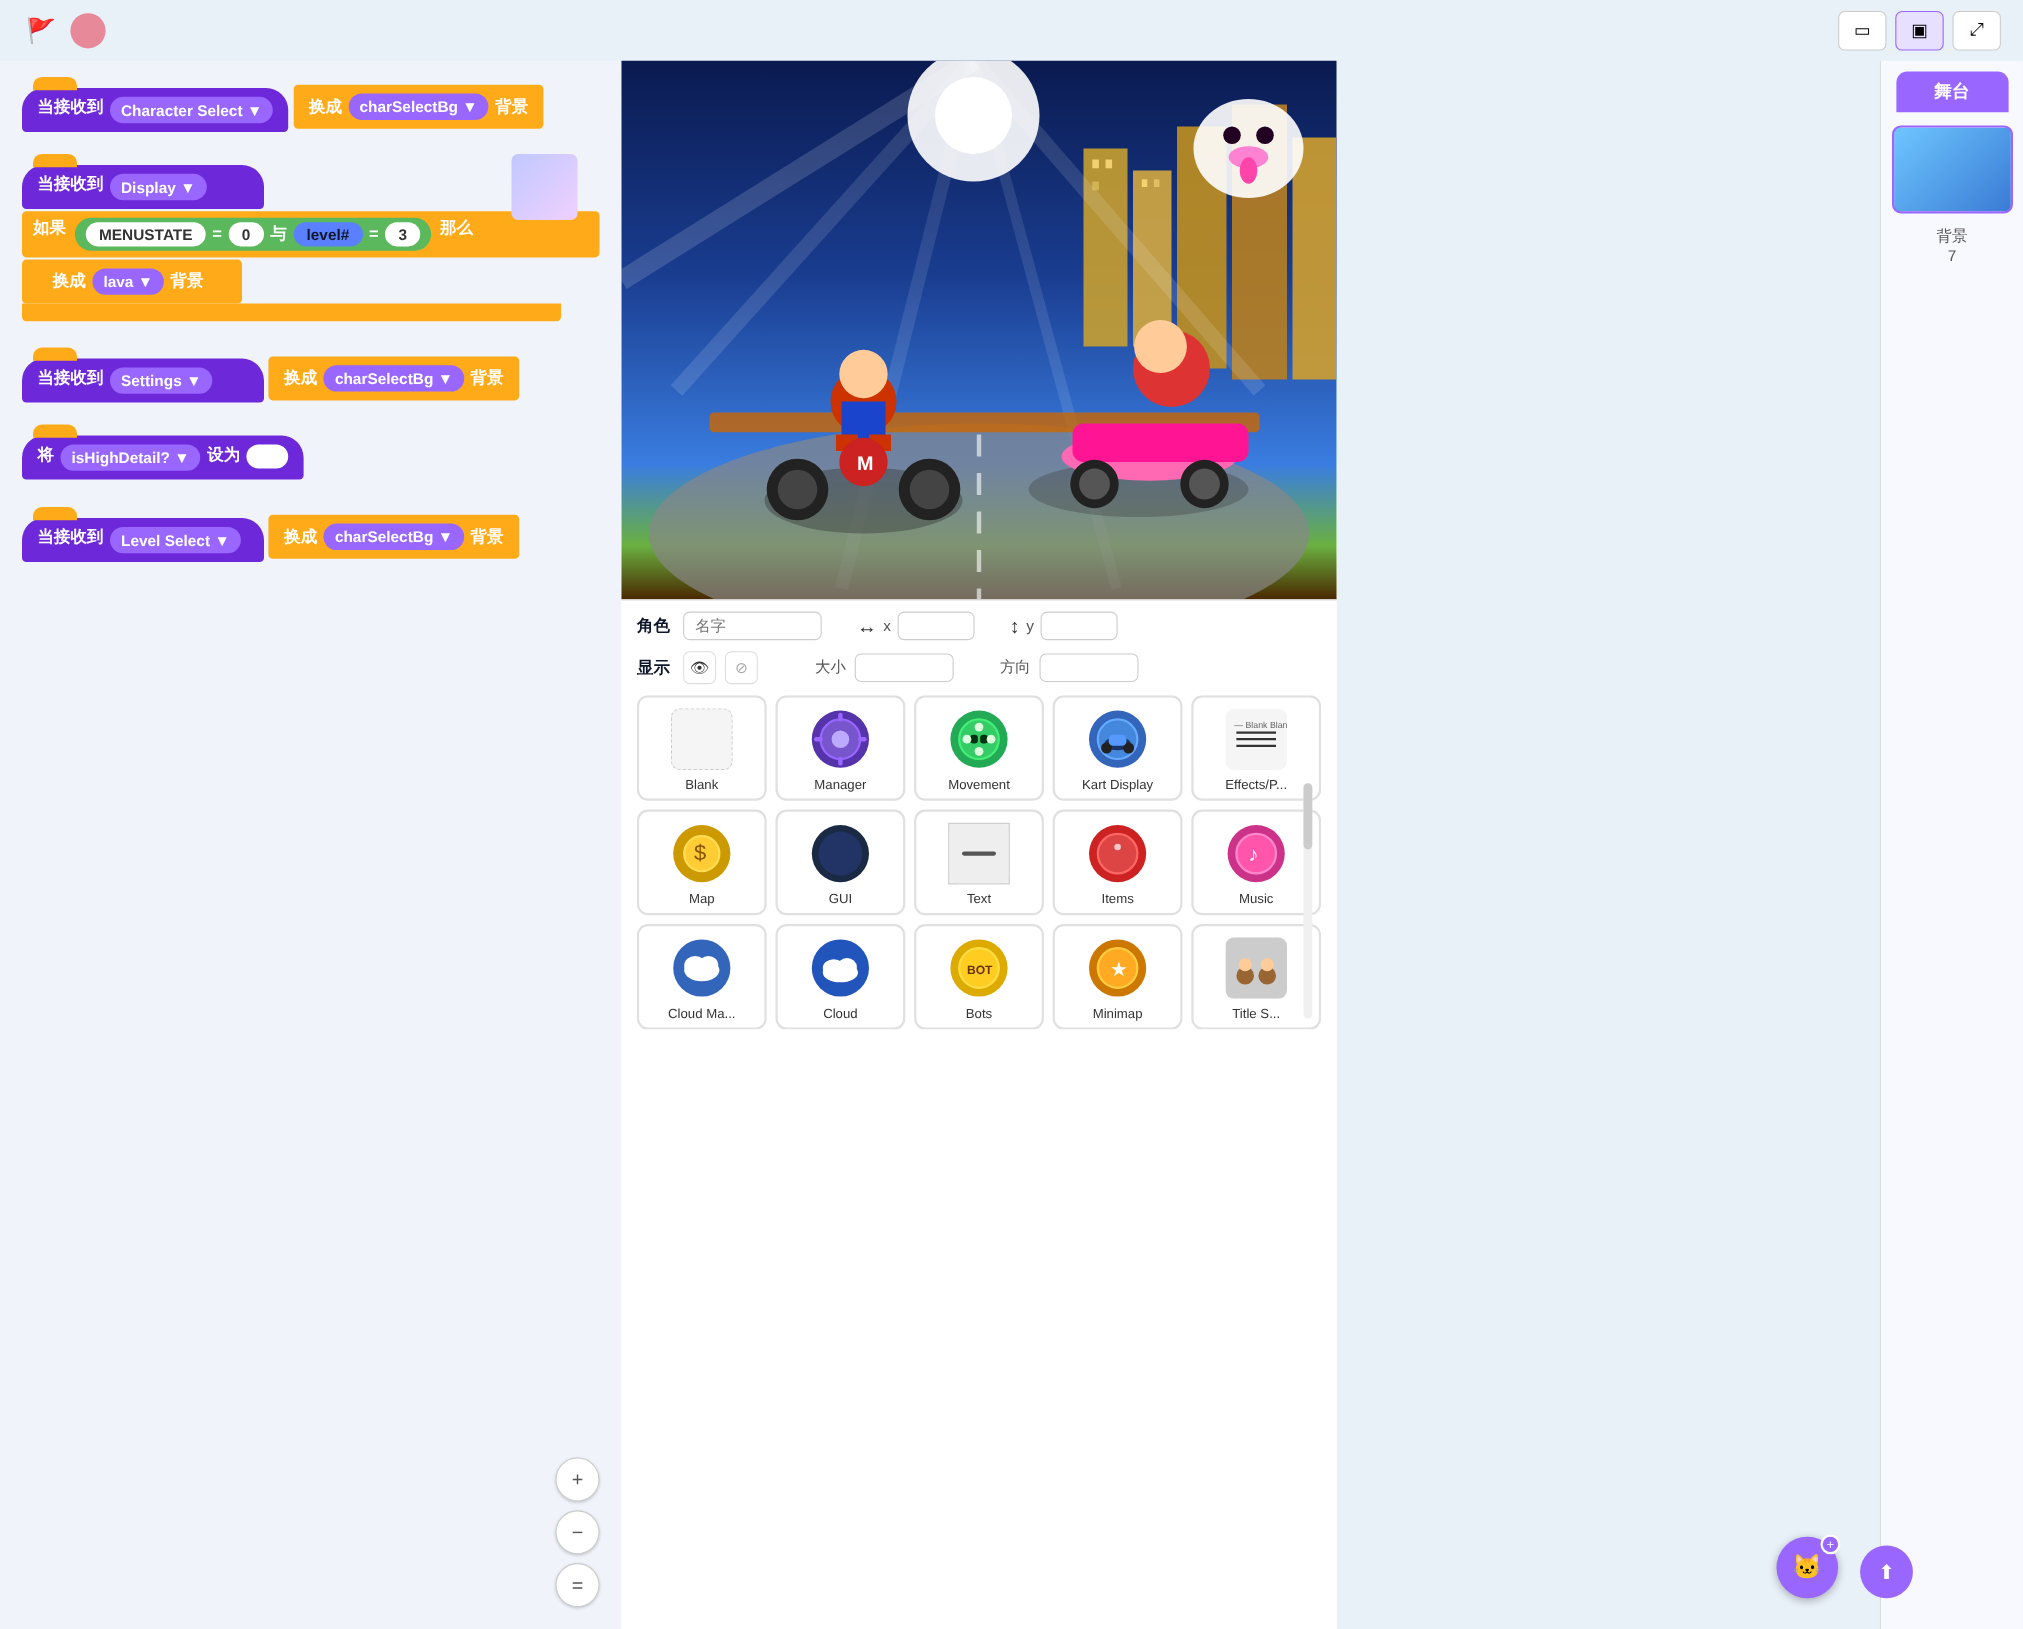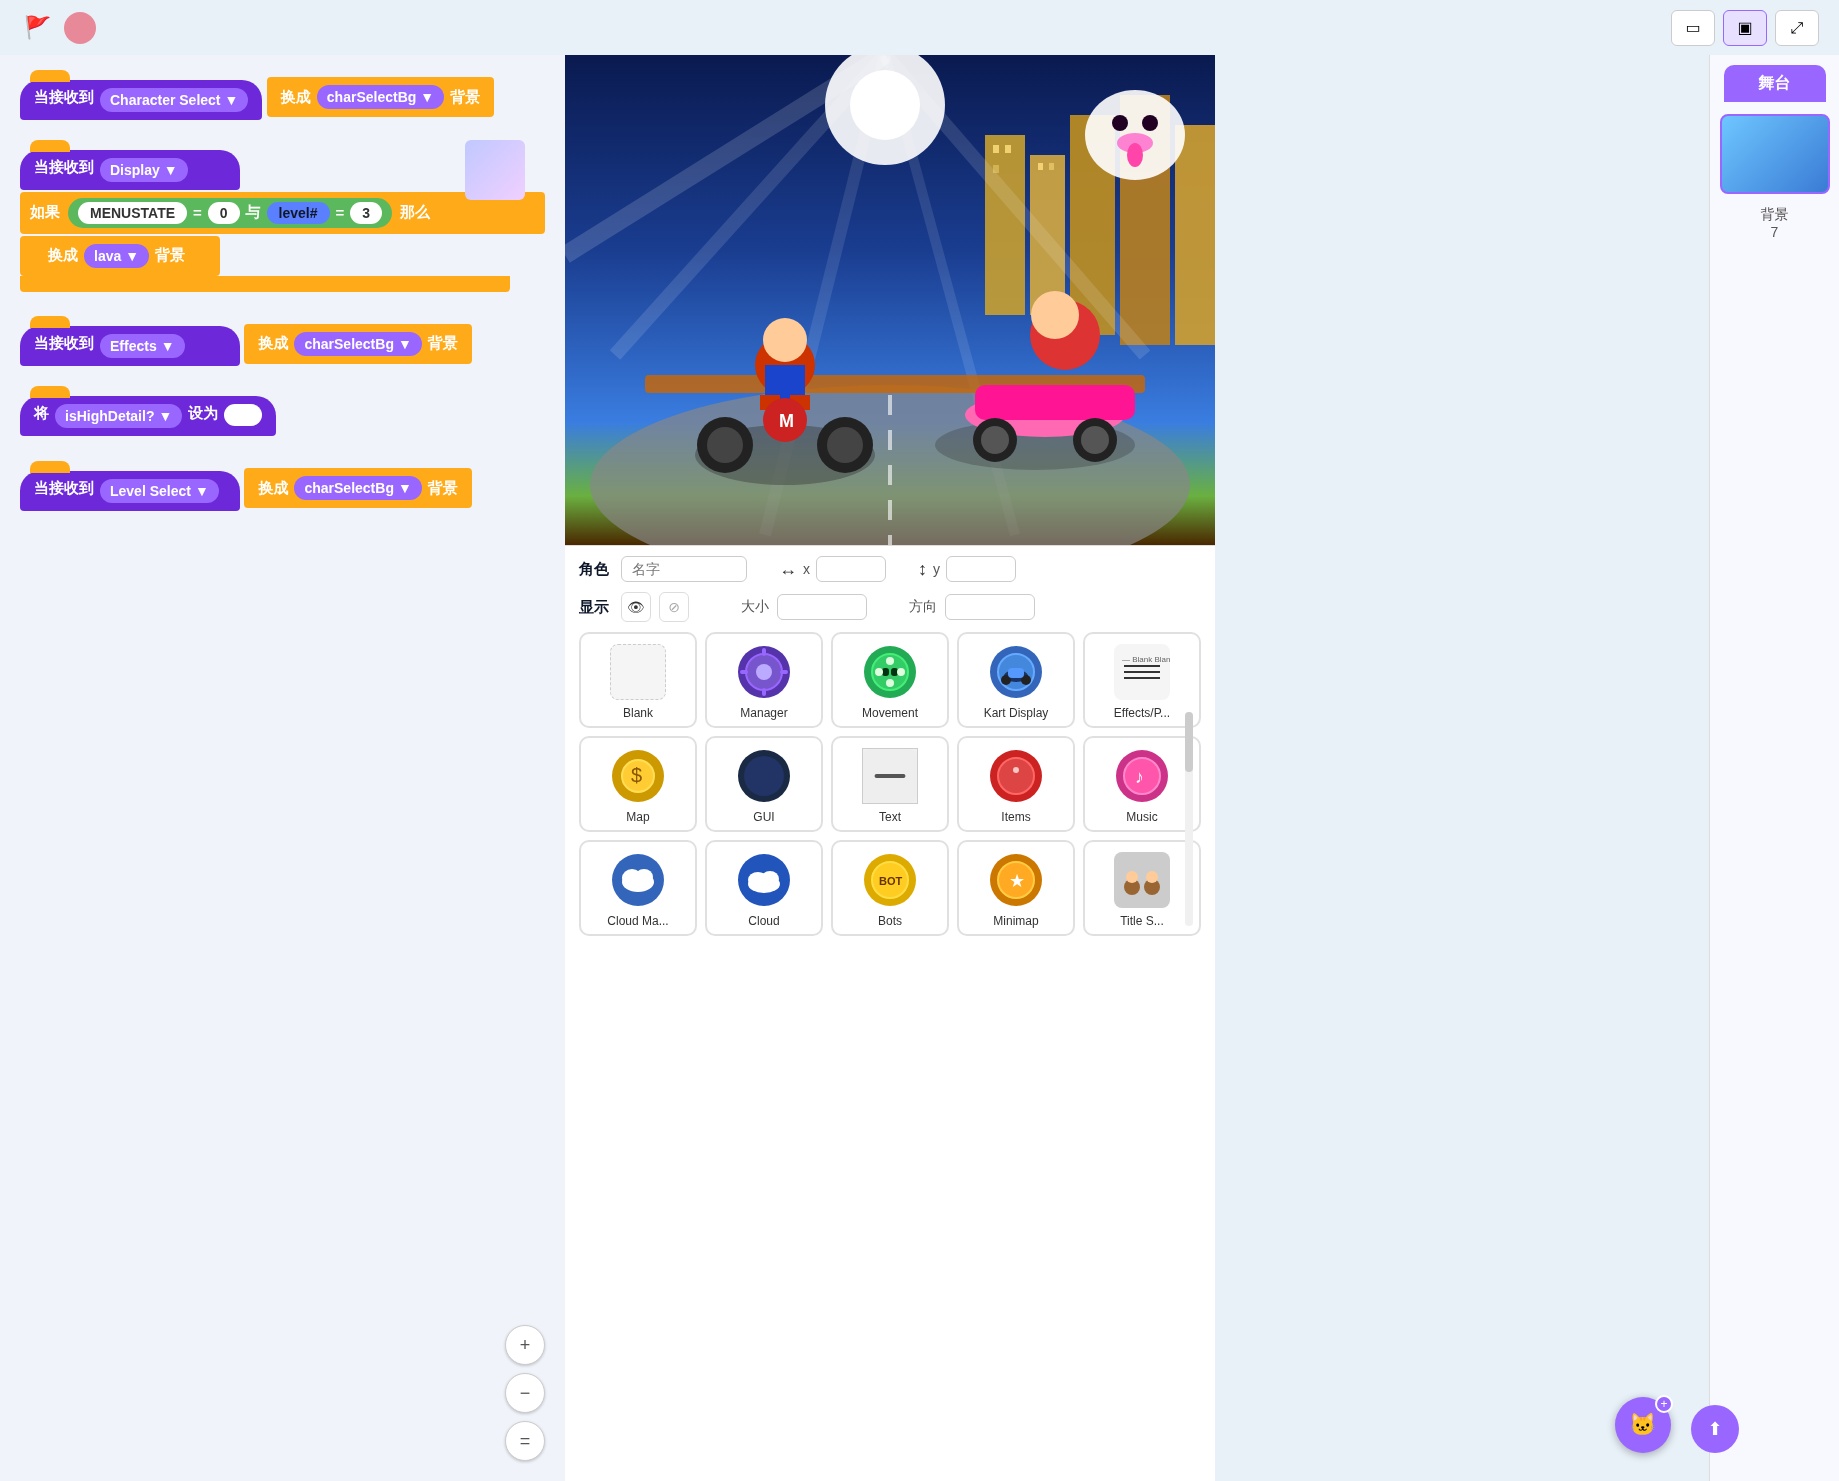--- a/index.html
+++ b/index.html
@@ -110,21 +110,21 @@
       border-radius: 16px;
       padding: 4px 10px;
       font-size: 14px;
       color: white;
       display: inline-flex; align-items: center; gap: 4px;
     }
 
     
     .condition-row {
       display: flex;
-      align-items: center;
+      align-items: flex-start;
       gap: 8px;
       background: #ffab19;
       border-radius: 4px;
       padding: 6px 10px;
       margin-top: 2px;
       font-size: 15px;
       color: white;
       font-weight: bold;
     }
     .condition-inner {
@@ -413,21 +413,21 @@
       <span>背景</span>
     </div>
     
     <div style="background:#ffab19; height:16px; border-radius:0 0 4px 4px; width:490px;"></div>
   </div>
 
   <div class="block-group">
     <div class="hat-block">
       <span>当接收到</span>
       <span class="purple-pill">
-        <span>Effects</span>
+        <span>Settings</span>
         <span>▼</span>
       </span>
     </div>
     <div class="action-block">
       <span>换成</span>
       <span class="purple-pill">
         <span>charSelectBg</span>
         <span>▼</span>
       </span>
       <span>背景</span>

